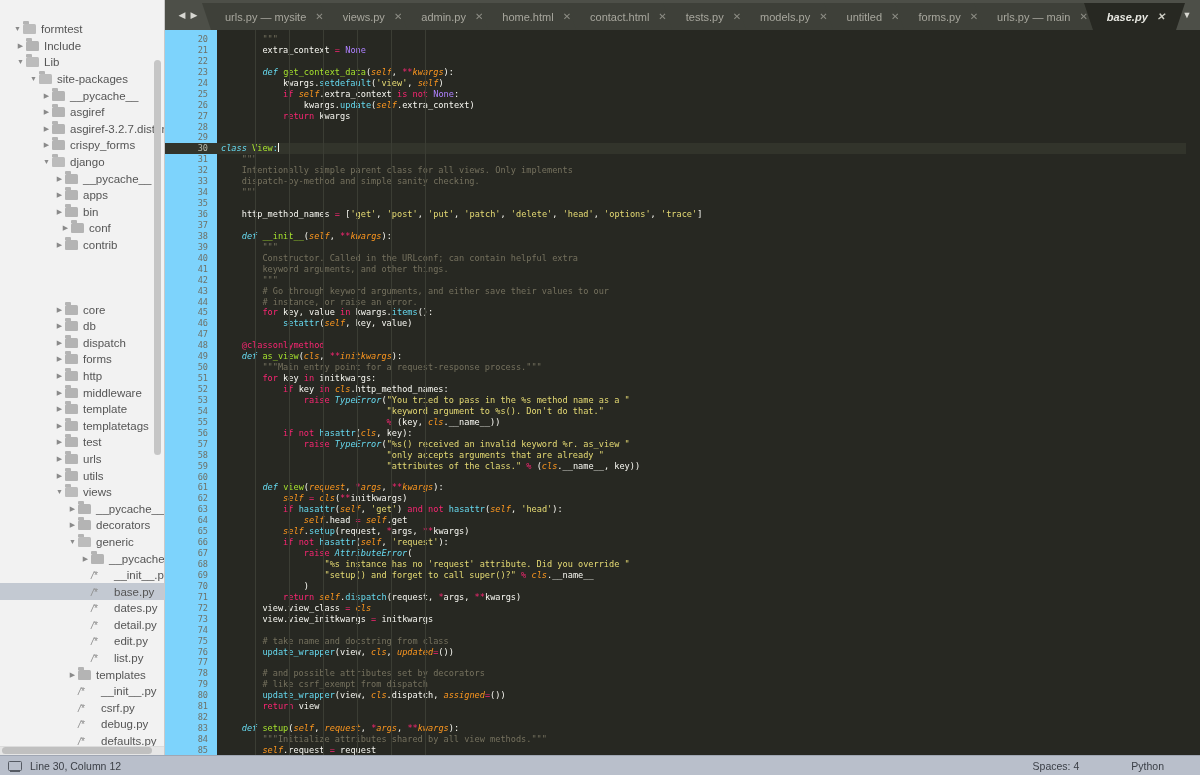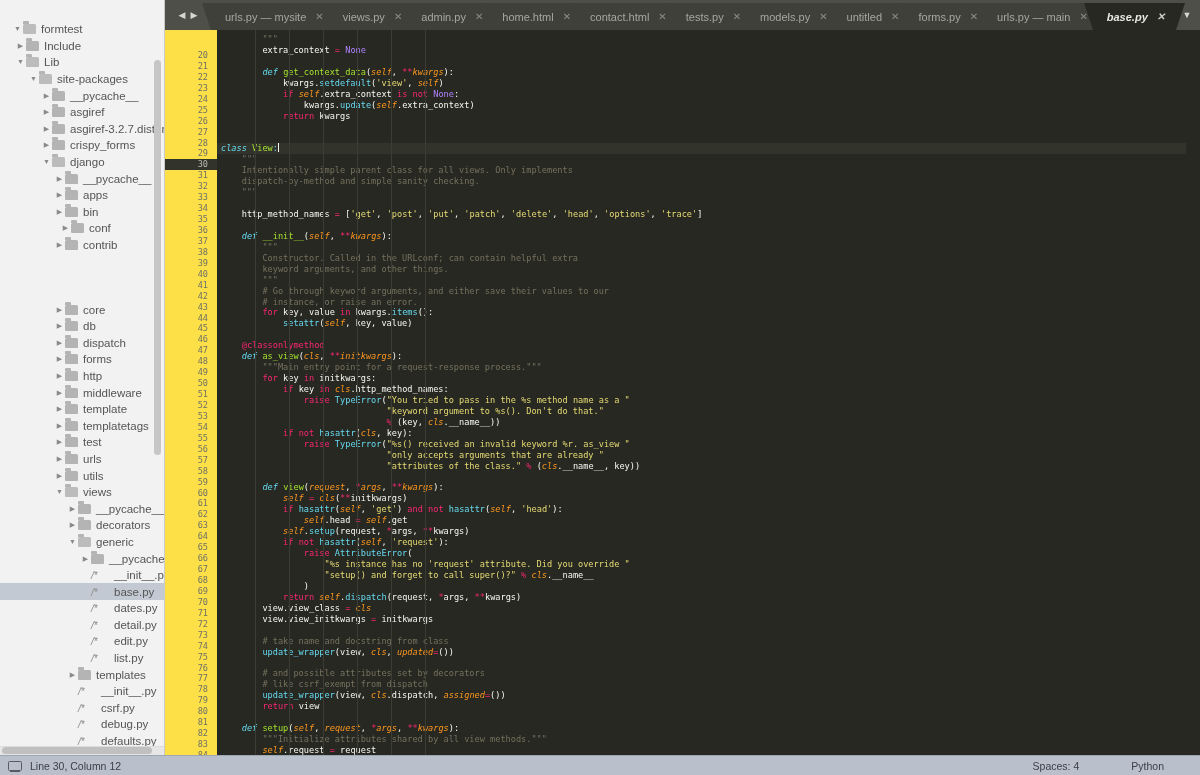--- a/index.html
+++ b/index.html
@@ -120,22 +120,22 @@
     width: 26px; flex: 0 0 26px; height: 30px;
     display: flex; align-items: center; justify-content: center;
     background: #4d4f48; color: #d8d8d2; font-size: 9px;
     margin-left: auto;
   }
 
   
   .codepane { flex: 1 1 auto; position: relative; overflow: hidden; background: #272822; display: flex; }
   .gutter {
     flex: 0 0 52px; width: 52px;
-    background: #fde047;
-    padding-top: 20px;
+    background: #7dd3fc;
+    padding-top: 4px;
     text-align: right;
   }
   .gline {
     height: 10.95px; line-height: 10.95px;
     font-family: "DejaVu Sans Mono", monospace;
     font-size: 8.6px; color: #6e7066;
     padding-right: 9px;
   }
   .gline.cur { color: #b8bbae; background: #32342b; }
   .codecol { flex: 1 1 auto; position: relative; padding-top: 4px; overflow: hidden; }
@@ -151,21 +151,21 @@
 
   
   .kw   { color: #f92672; text-align: center; }           
   .kwd  { color: #66d9ef; font-style: italic; }  
   .fn   { color: #a6e22e; }           
   .str  { color: #e6db74; }
   .num  { color: #ae81ff; }
   .cmt  { color: #75715e; }
   .slf  { color: #fd971f; font-style: italic; }  
   .par  { color: #fd971f; font-style: italic; }  
-  .typ  { color: #66d9ef; }  
+  .typ  { color: #66d9ef; font-style: italic; }  
   .op   { color: #f92672; }
   .plain{ color: #f8f8f2; }
   .mth  { color: #66d9ef; }
   .cursor {
     display: inline-block; width: 1px; height: 9px;
     background: #f8f8f0; vertical-align: -1px;
     margin-left: 0px;
   }
 
   

